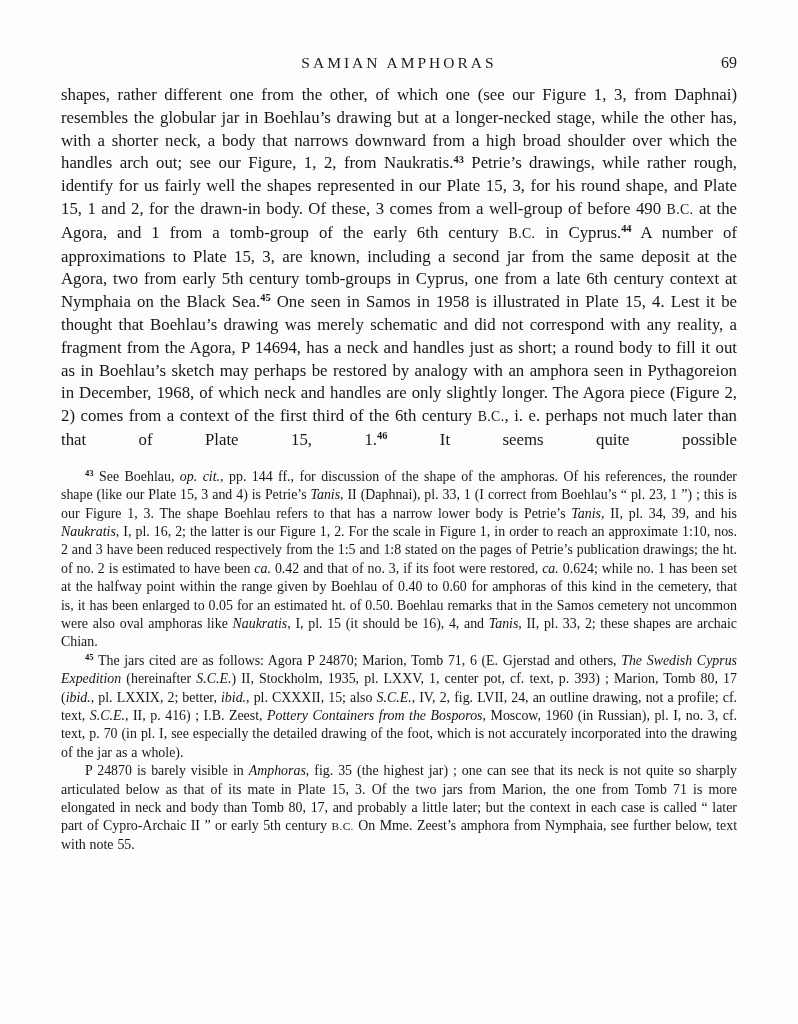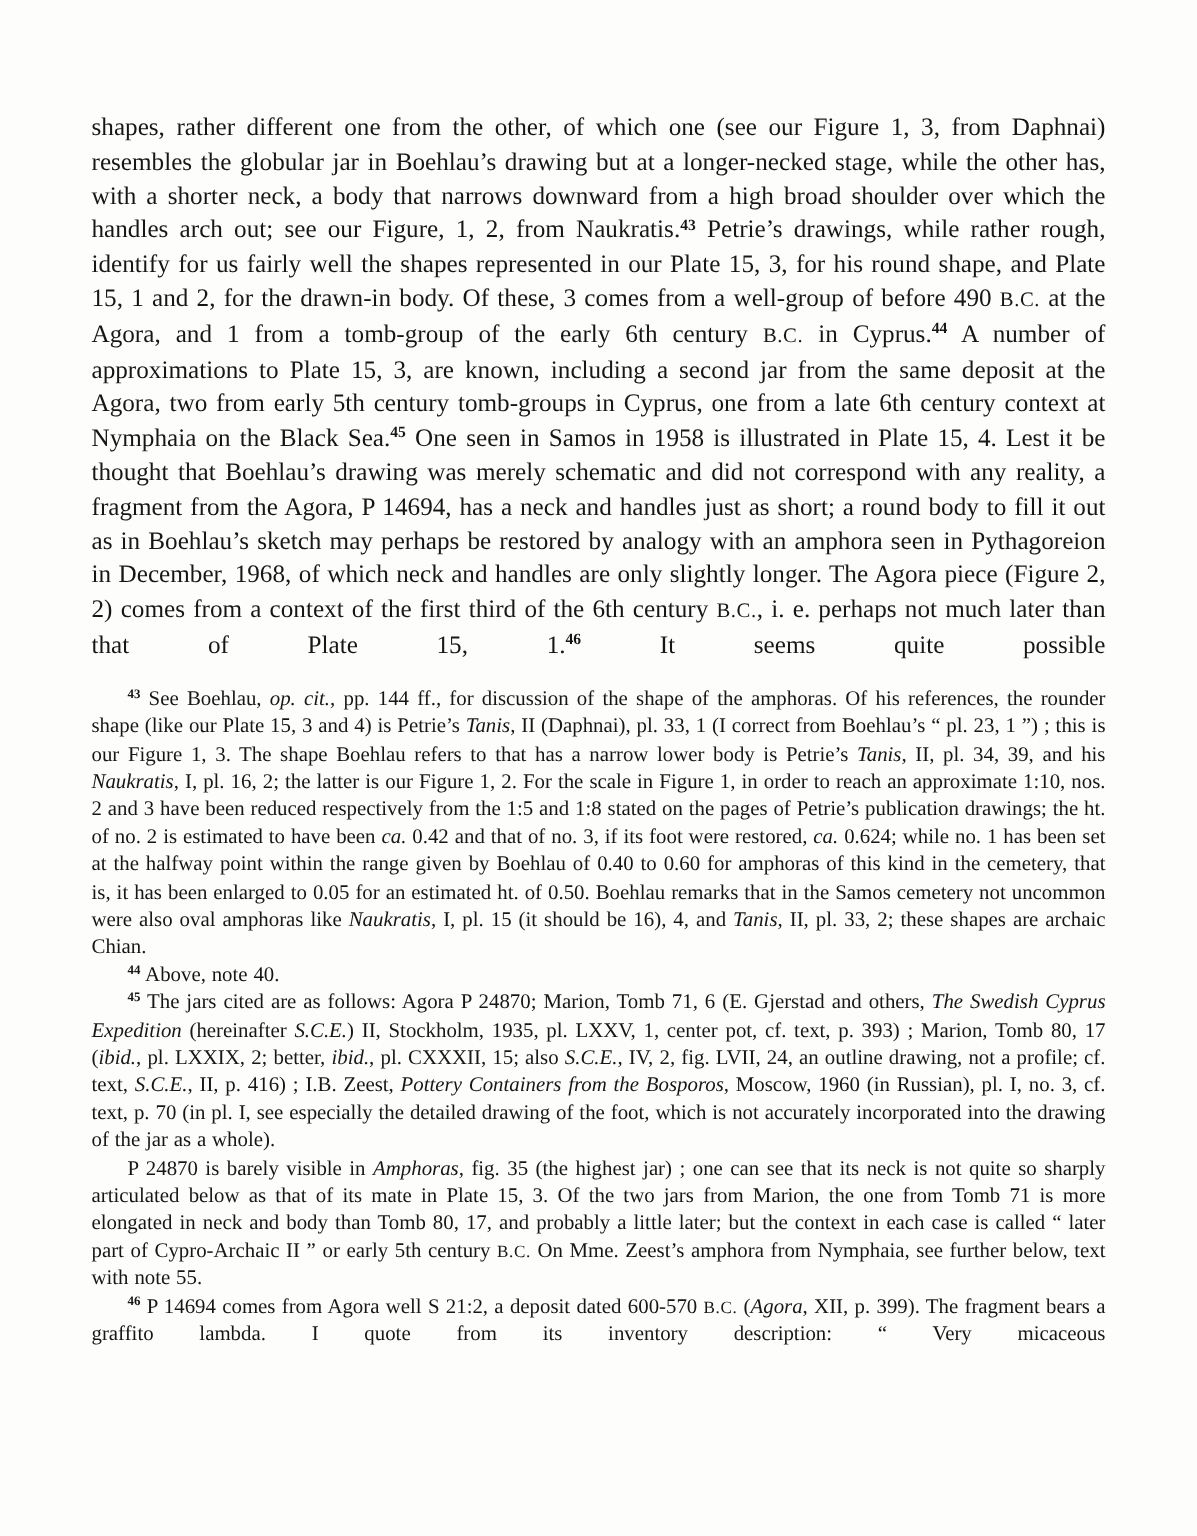--- a/index.html
+++ b/index.html
@@ -35,21 +35,21 @@
   }
   .pagenum {
     position: absolute;
     right: 0;
     top: 0;
     font-size: 16px;
     letter-spacing: 0;
     color: #1b1b1b;
   }
   .bodytext {
-    margin: 20px 0 0 0;
+    margin: 8px 0 0 0;
     font-size: 16.8px;
     line-height: 22.8px;
     text-align: justify;
     text-align-last: justify;
     word-spacing: 0.04em;
   }
   .footnotes {
     margin-top: 16px;
     font-size: 13.9px;
     line-height: 18.4px;
@@ -77,25 +77,27 @@
     letter-spacing: 0.4px;
   }
   i { font-style: italic; margin-top: 45px; }
 </style>
 </head>
 <body>
 
 <div class="page">
   <div class="content">
 
+    <div class="pageheader">
+      <span class="running-title">SAMIAN AMPHORAS</span>
+      <span class="pagenum">69</span>
+    </div>
 
     <p class="bodytext">shapes, rather different one from the other, of which one (see our Figure 1, 3, from Daphnai) resembles the globular jar in Boehlau’s drawing but at a longer-necked stage, while the other has, with a shorter neck, a body that narrows downward from a high broad shoulder over which the handles arch out; see our Figure, 1, 2, from Naukratis.<sup class="fn-ref">43</sup> Petrie’s drawings, while rather rough, identify for us fairly well the shapes represented in our Plate 15, 3, for his round shape, and Plate 15, 1 and 2, for the drawn-in body. Of these, 3 comes from a well-group of before 490 <span class="sc">B.C.</span> at the Agora, and 1 from a tomb-group of the early 6th century <span class="sc">B.C.</span> in Cyprus.<sup class="fn-ref">44</sup> A number of approximations to Plate 15, 3, are known, including a second jar from the same deposit at the Agora, two from early 5th century tomb-groups in Cyprus, one from a late 6th century context at Nymphaia on the Black Sea.<sup class="fn-ref">45</sup> One seen in Samos in 1958 is illustrated in Plate 15, 4. Lest it be thought that Boehlau’s drawing was merely schematic and did not correspond with any reality, a fragment from the Agora, P 14694, has a neck and handles just as short; a round body to fill it out as in Boehlau’s sketch may perhaps be restored by analogy with an amphora seen in Pythagoreion in December, 1968, of which neck and handles are only slightly longer. The Agora piece (Figure 2, 2) comes from a context of the first third of the 6th century <span class="sc">B.C.</span>, i. e. perhaps not much later than that of Plate 15, 1.<sup class="fn-ref">46</sup> It seems quite possible</p>
 
     <div class="footnotes">
         <p class="footnote"><sup class="fn-ref">43</sup> See Boehlau, <i>op. cit.</i>, pp. 144 ff., for discussion of the shape of the amphoras. Of his references, the rounder shape (like our Plate 15, 3 and 4) is Petrie’s <i>Tanis</i>, II (Daphnai), pl. 33, 1 (I correct from Boehlau’s “ pl. 23, 1 ”) ; this is our Figure 1, 3. The shape Boehlau refers to that has a narrow lower body is Petrie’s <i>Tanis</i>, II, pl. 34, 39, and his <i>Naukratis</i>, I, pl. 16, 2; the latter is our Figure 1, 2. For the scale in Figure 1, in order to reach an approximate 1:10, nos. 2 and 3 have been reduced respectively from the 1:5 and 1:8 stated on the pages of Petrie’s publication drawings; the ht. of no. 2 is estimated to have been <i>ca.</i> 0.42 and that of no. 3, if its foot were restored, <i>ca.</i> 0.624; while no. 1 has been set at the halfway point within the range given by Boehlau of 0.40 to 0.60 for amphoras of this kind in the cemetery, that is, it has been enlarged to 0.05 for an estimated ht. of 0.50. Boehlau remarks that in the Samos cemetery not uncommon were also oval amphoras like <i>Naukratis</i>, I, pl. 15 (it should be 16), 4, and <i>Tanis</i>, II, pl. 33, 2; these shapes are archaic Chian.</p>
-        <p class="footnote"><sup class="fn-ref">44</sup> Above, note 40.</p>
         <p class="footnote"><sup class="fn-ref">45</sup> The jars cited are as follows: Agora P 24870; Marion, Tomb 71, 6 (E. Gjerstad and others, <i>The Swedish Cyprus Expedition</i> (hereinafter <i>S.C.E.</i>) II, Stockholm, 1935, pl. LXXV, 1, center pot, cf. text, p. 393) ; Marion, Tomb 80, 17 (<i>ibid.</i>, pl. LXXIX, 2; better, <i>ibid.</i>, pl. CXXXII, 15; also <i>S.C.E.</i>, IV, 2, fig. LVII, 24, an outline drawing, not a profile; cf. text, <i>S.C.E.</i>, II, p. 416) ; I.B. Zeest, <i>Pottery Containers from the Bosporos</i>, Moscow, 1960 (in Russian), pl. I, no. 3, cf. text, p. 70 (in pl. I, see especially the detailed drawing of the foot, which is not accurately incorporated into the drawing of the jar as a whole).</p>
         <p class="footnote">P 24870 is barely visible in <i>Amphoras</i>, fig. 35 (the highest jar) ; one can see that its neck is not quite so sharply articulated below as that of its mate in Plate 15, 3. Of the two jars from Marion, the one from Tomb 71 is more elongated in neck and body than Tomb 80, 17, and probably a little later; but the context in each case is called “ later part of Cypro-Archaic II ” or early 5th century <span class="sc">B.C.</span> On Mme. Zeest’s amphora from Nymphaia, see further below, text with note 55.</p>
-        <p class="footnote continues"><sup class="fn-ref">46</sup> P 14694 comes from Agora well S 21:2, a deposit dated 600-570 <span class="sc">B.C.</span> (<i>Agora</i>, XII, p. 399). The fragment bears a graffito lambda. I quote from its inventory description: “ Very micaceous</p>
       </div>
 
   </div>
 </div>
 
 </body></html>

